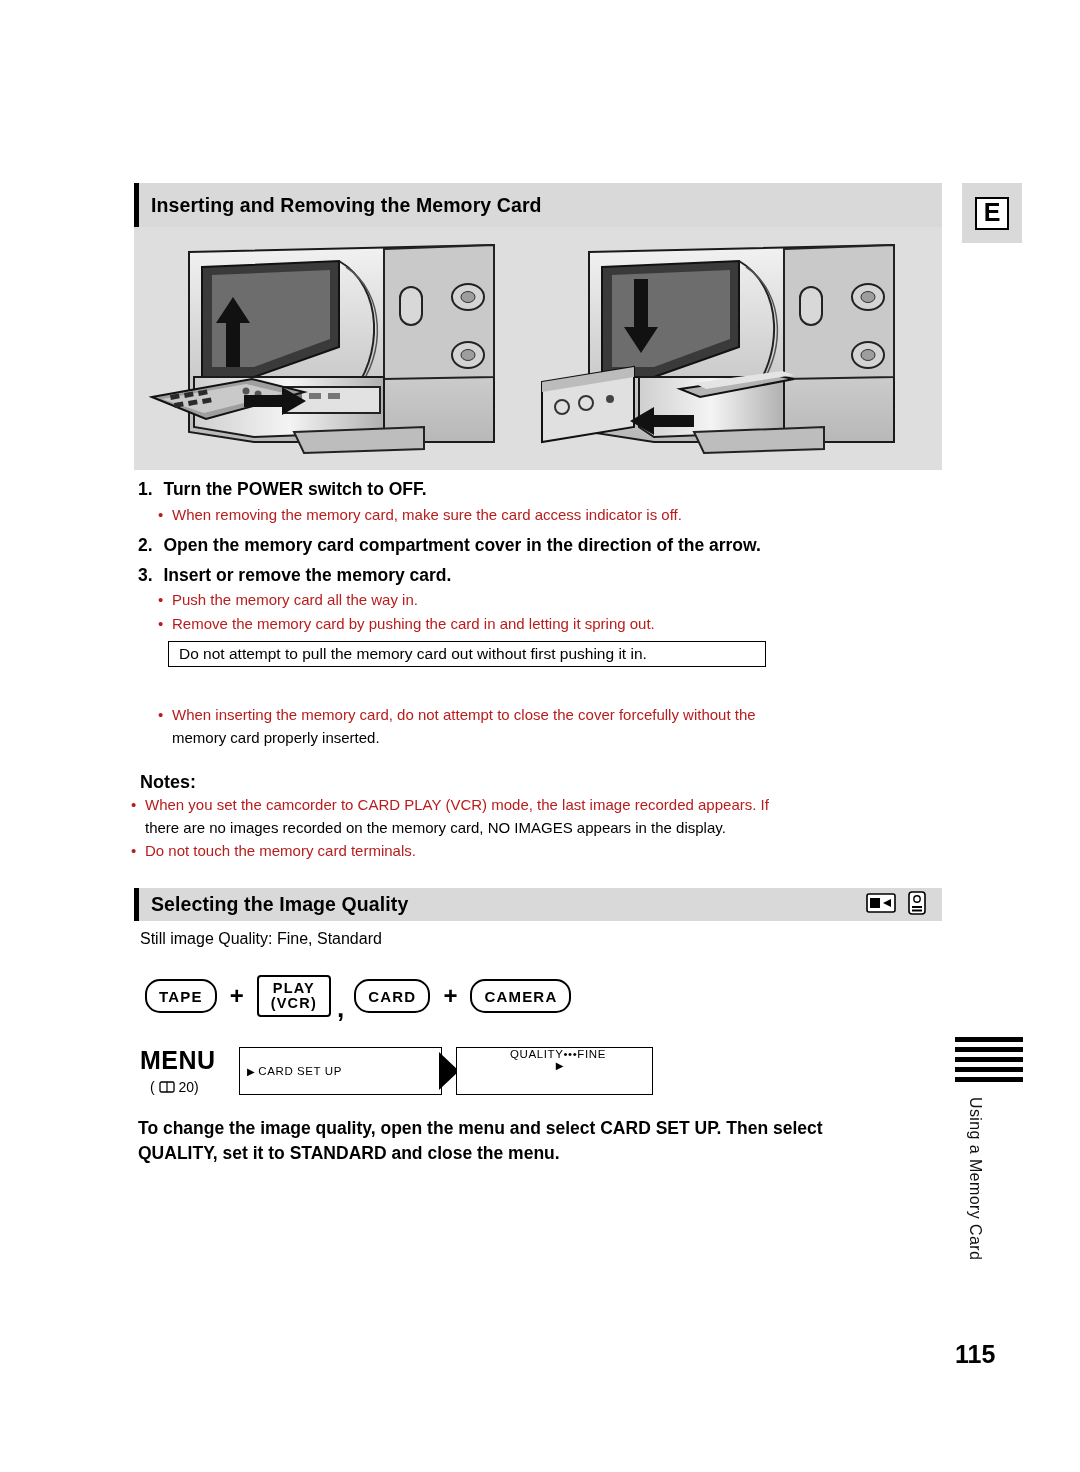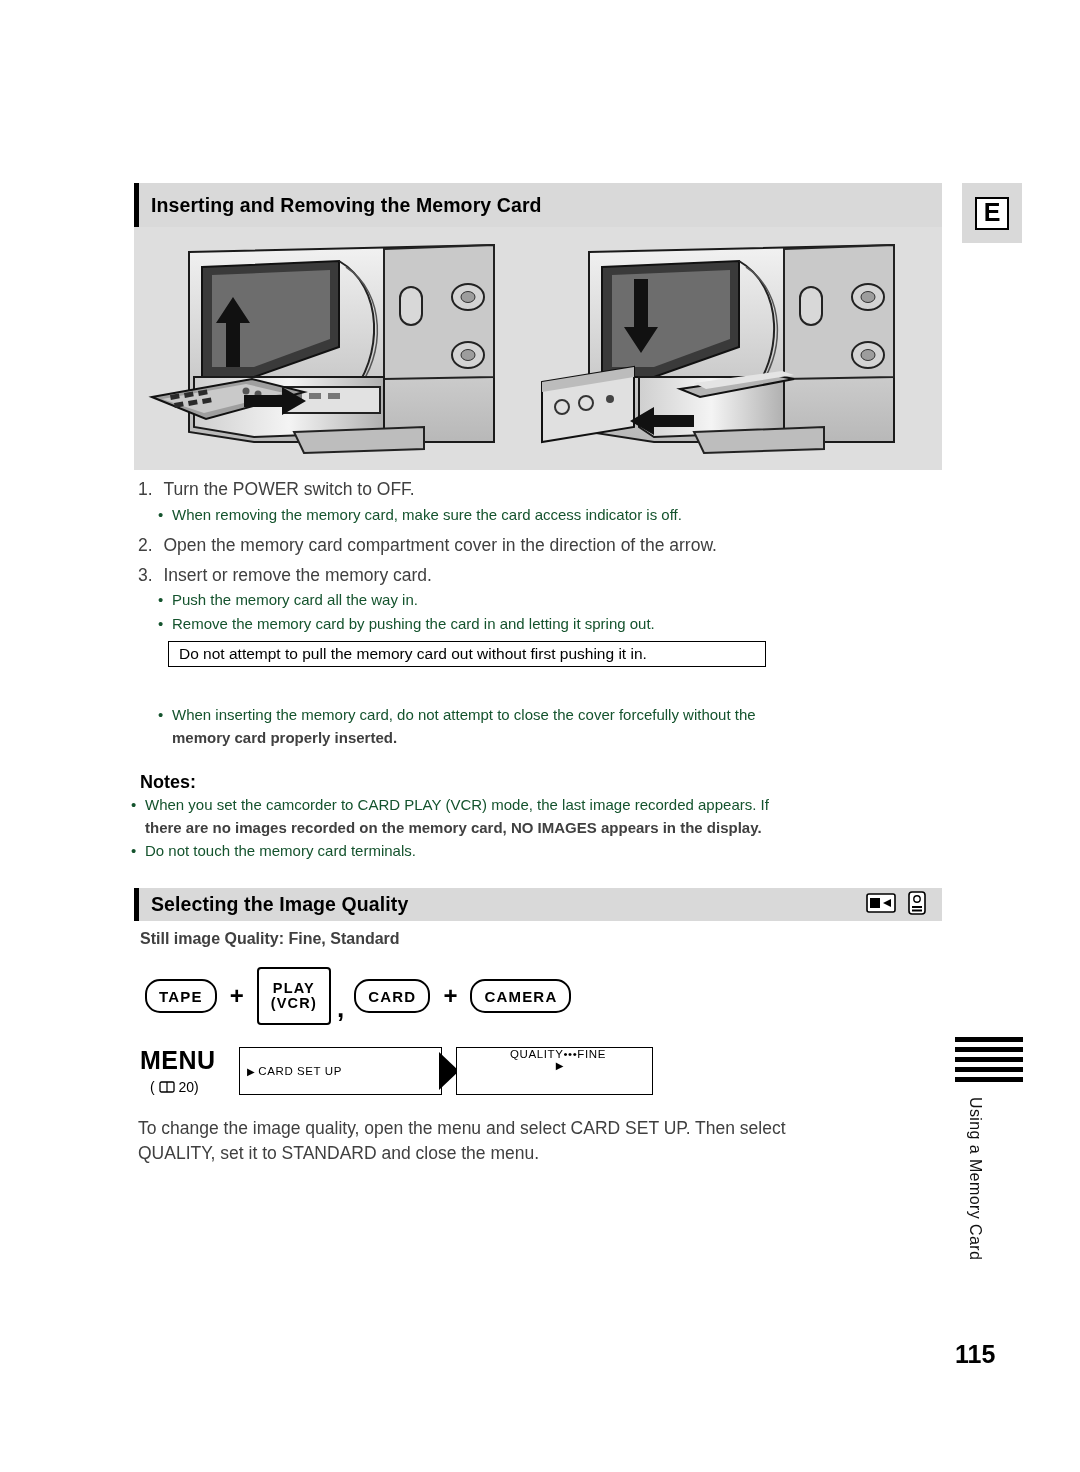--- a/index.html
+++ b/index.html
@@ -69,38 +69,37 @@
     width: 808px;
     height: 243px;
     background: #dedede;
   }
   .illus-panel svg { display:block; }
 
   
   .step-head {
     position: absolute;
     font-size: 17.5px;
-    font-weight: normal;
-    color: #404040;
+    font-weight: bold;
+    color: #000000;
   }
   .bullet-line {
     position: absolute;
     font-size: 15px;
-    color: #14532d;
+    color: #b91c1c;
     white-space: nowrap;
   }
   .bullet-line .dot {
     display: inline-block;
     width: 14px;
   }
   .para {
     position: absolute;
     font-size: 15px;
-    color: #404040;
-    font-weight: bold;
+    color: #000000;
   }
 
   .boxed-note {
     position: absolute;
     border: 1px solid #000;
     box-sizing: border-box;
     display: flex;
     align-items: center;
     padding-left: 10px;
     font-size: 15.5px;
@@ -129,21 +128,21 @@
     font-weight: bold;
     display: flex;
     flex-direction: column;
     align-items: center;
     justify-content: center;
     letter-spacing: 1.2px;
     box-sizing: border-box;
   }
   .mode-btn.single { height: 34px; padding: 0 12px; border-radius: 15px; }
   .mode-btn.dual {
-    height: 58px;
+    height: 42px;
     padding: 17px 12px;
     line-height: 1.02;
     font-size: 14.5px;
   }
   .mode-btn.dual .l2 { font-size: 14.5px; }
   .plus {
     font-size: 24px;
     font-weight: bold;
     margin: 0 13px;
     line-height: 1;

